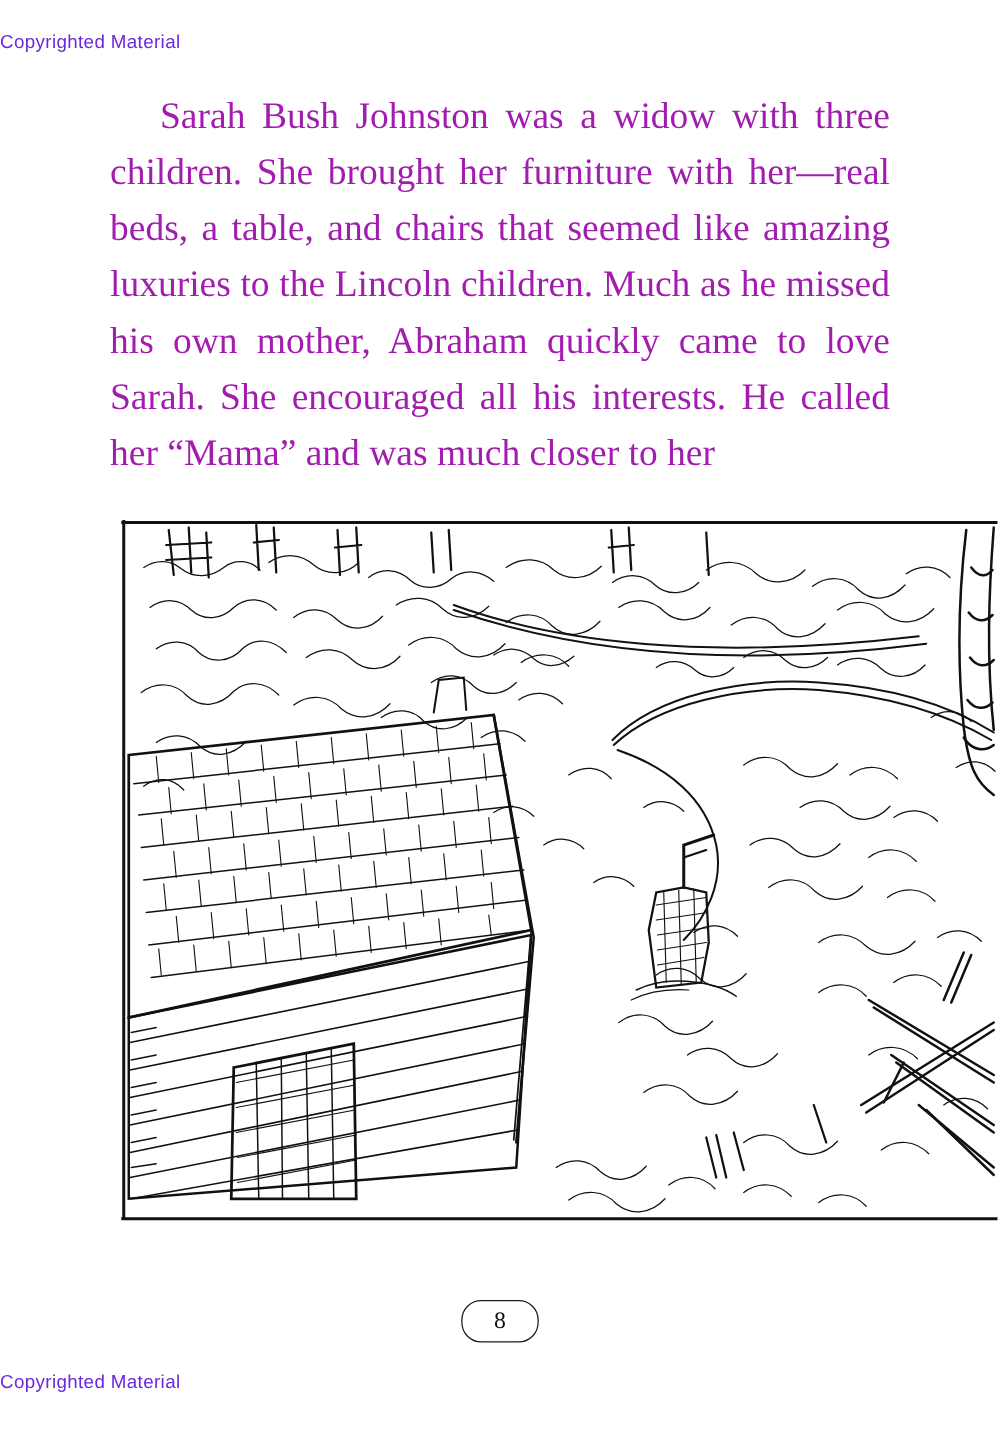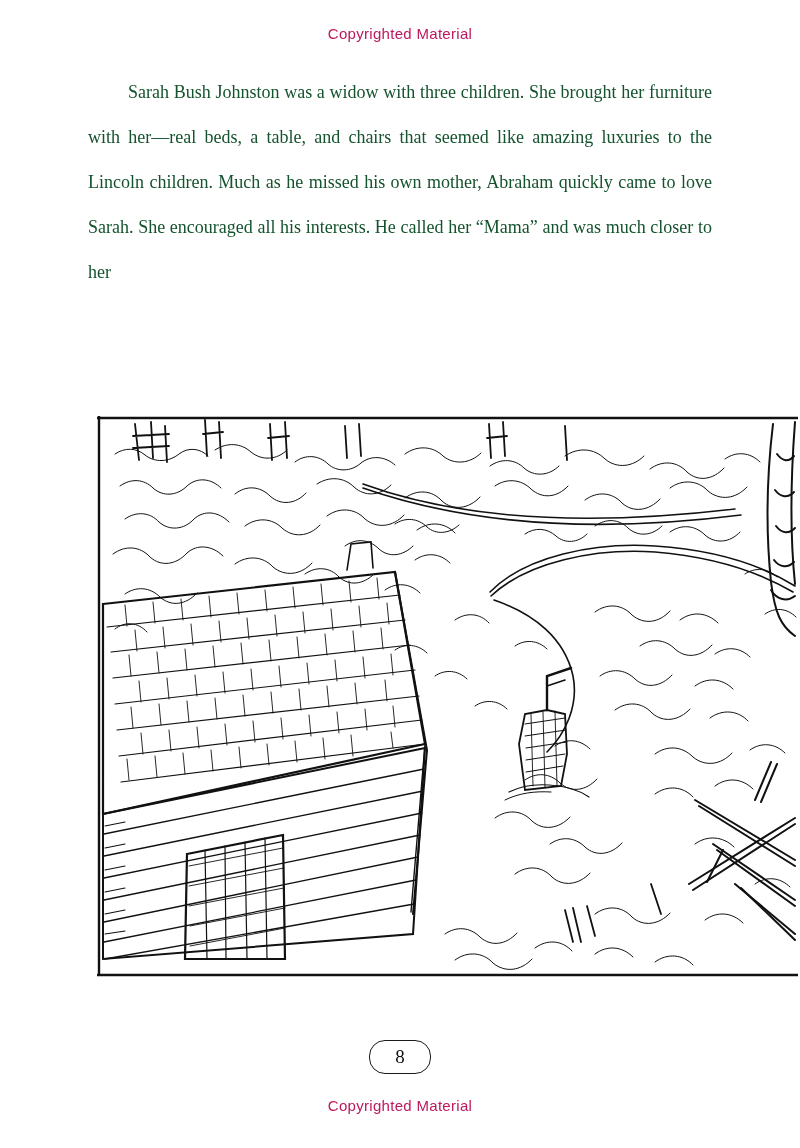--- a/index.html
+++ b/index.html
@@ -21,39 +21,38 @@
     left: 0; top: 0;
     width: 800px;
     height: 1148px;
     background: #fff;
   }
 
   .watermark {
     position: absolute;
     left: 0;
     width: 800px;
-    text-align: center;
     font-family: "Liberation Sans", sans-serif;
     font-size: 15px;
     letter-spacing: 0.3px;
-    color: #be185d;
+    color: #6d28d9;
   }
   .watermark-top { top: 25px; }
   .watermark-bottom { top: 1097px; }
 
   .body-text {
     position: absolute;
     left: 88px;
     top: 70px;
     width: 624px;
-    font-size: 18px;
+    font-size: 30px;
     line-height: 45px;
     text-align: justify;
     text-justify: inter-word;
-    color: #14532d;
+    color: #a21caf;
   }
   .body-text .indent { display: inline-block; width: 40px; }
 
   .illustration {
     position: absolute;
     left: 95px;
     top: 414px;
     width: 705px;
     height: 565px;
     overflow: hidden;

